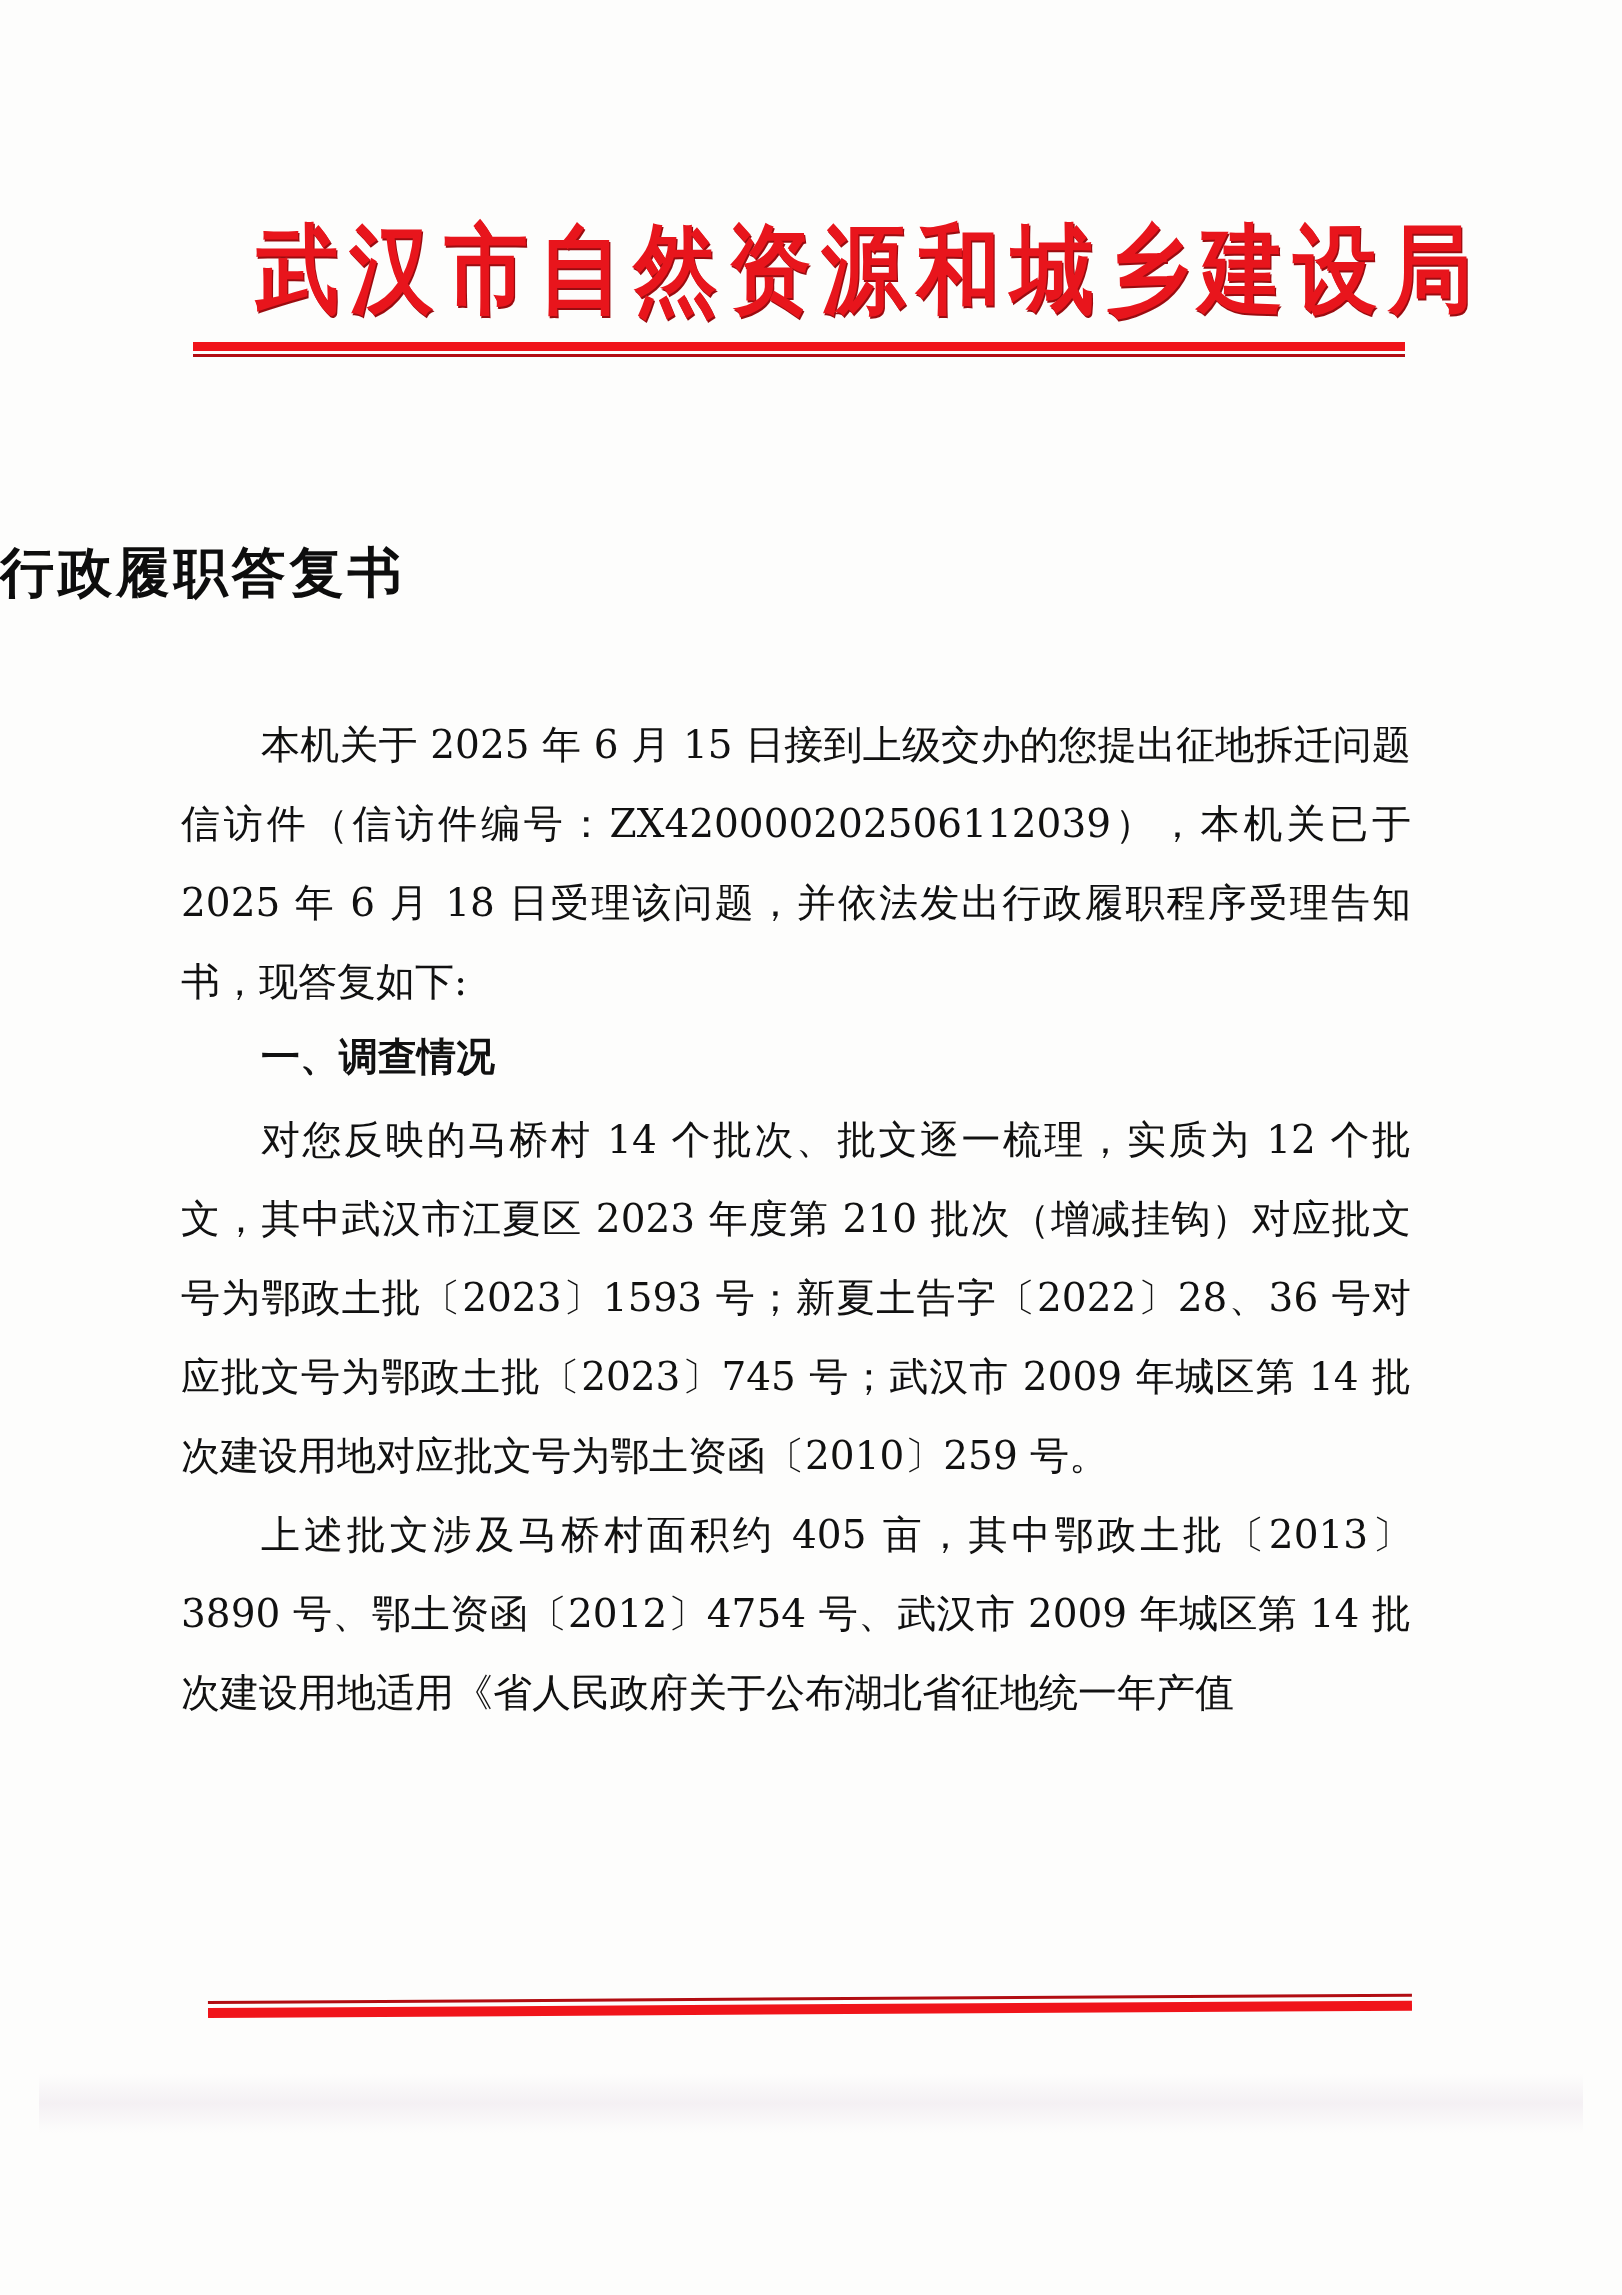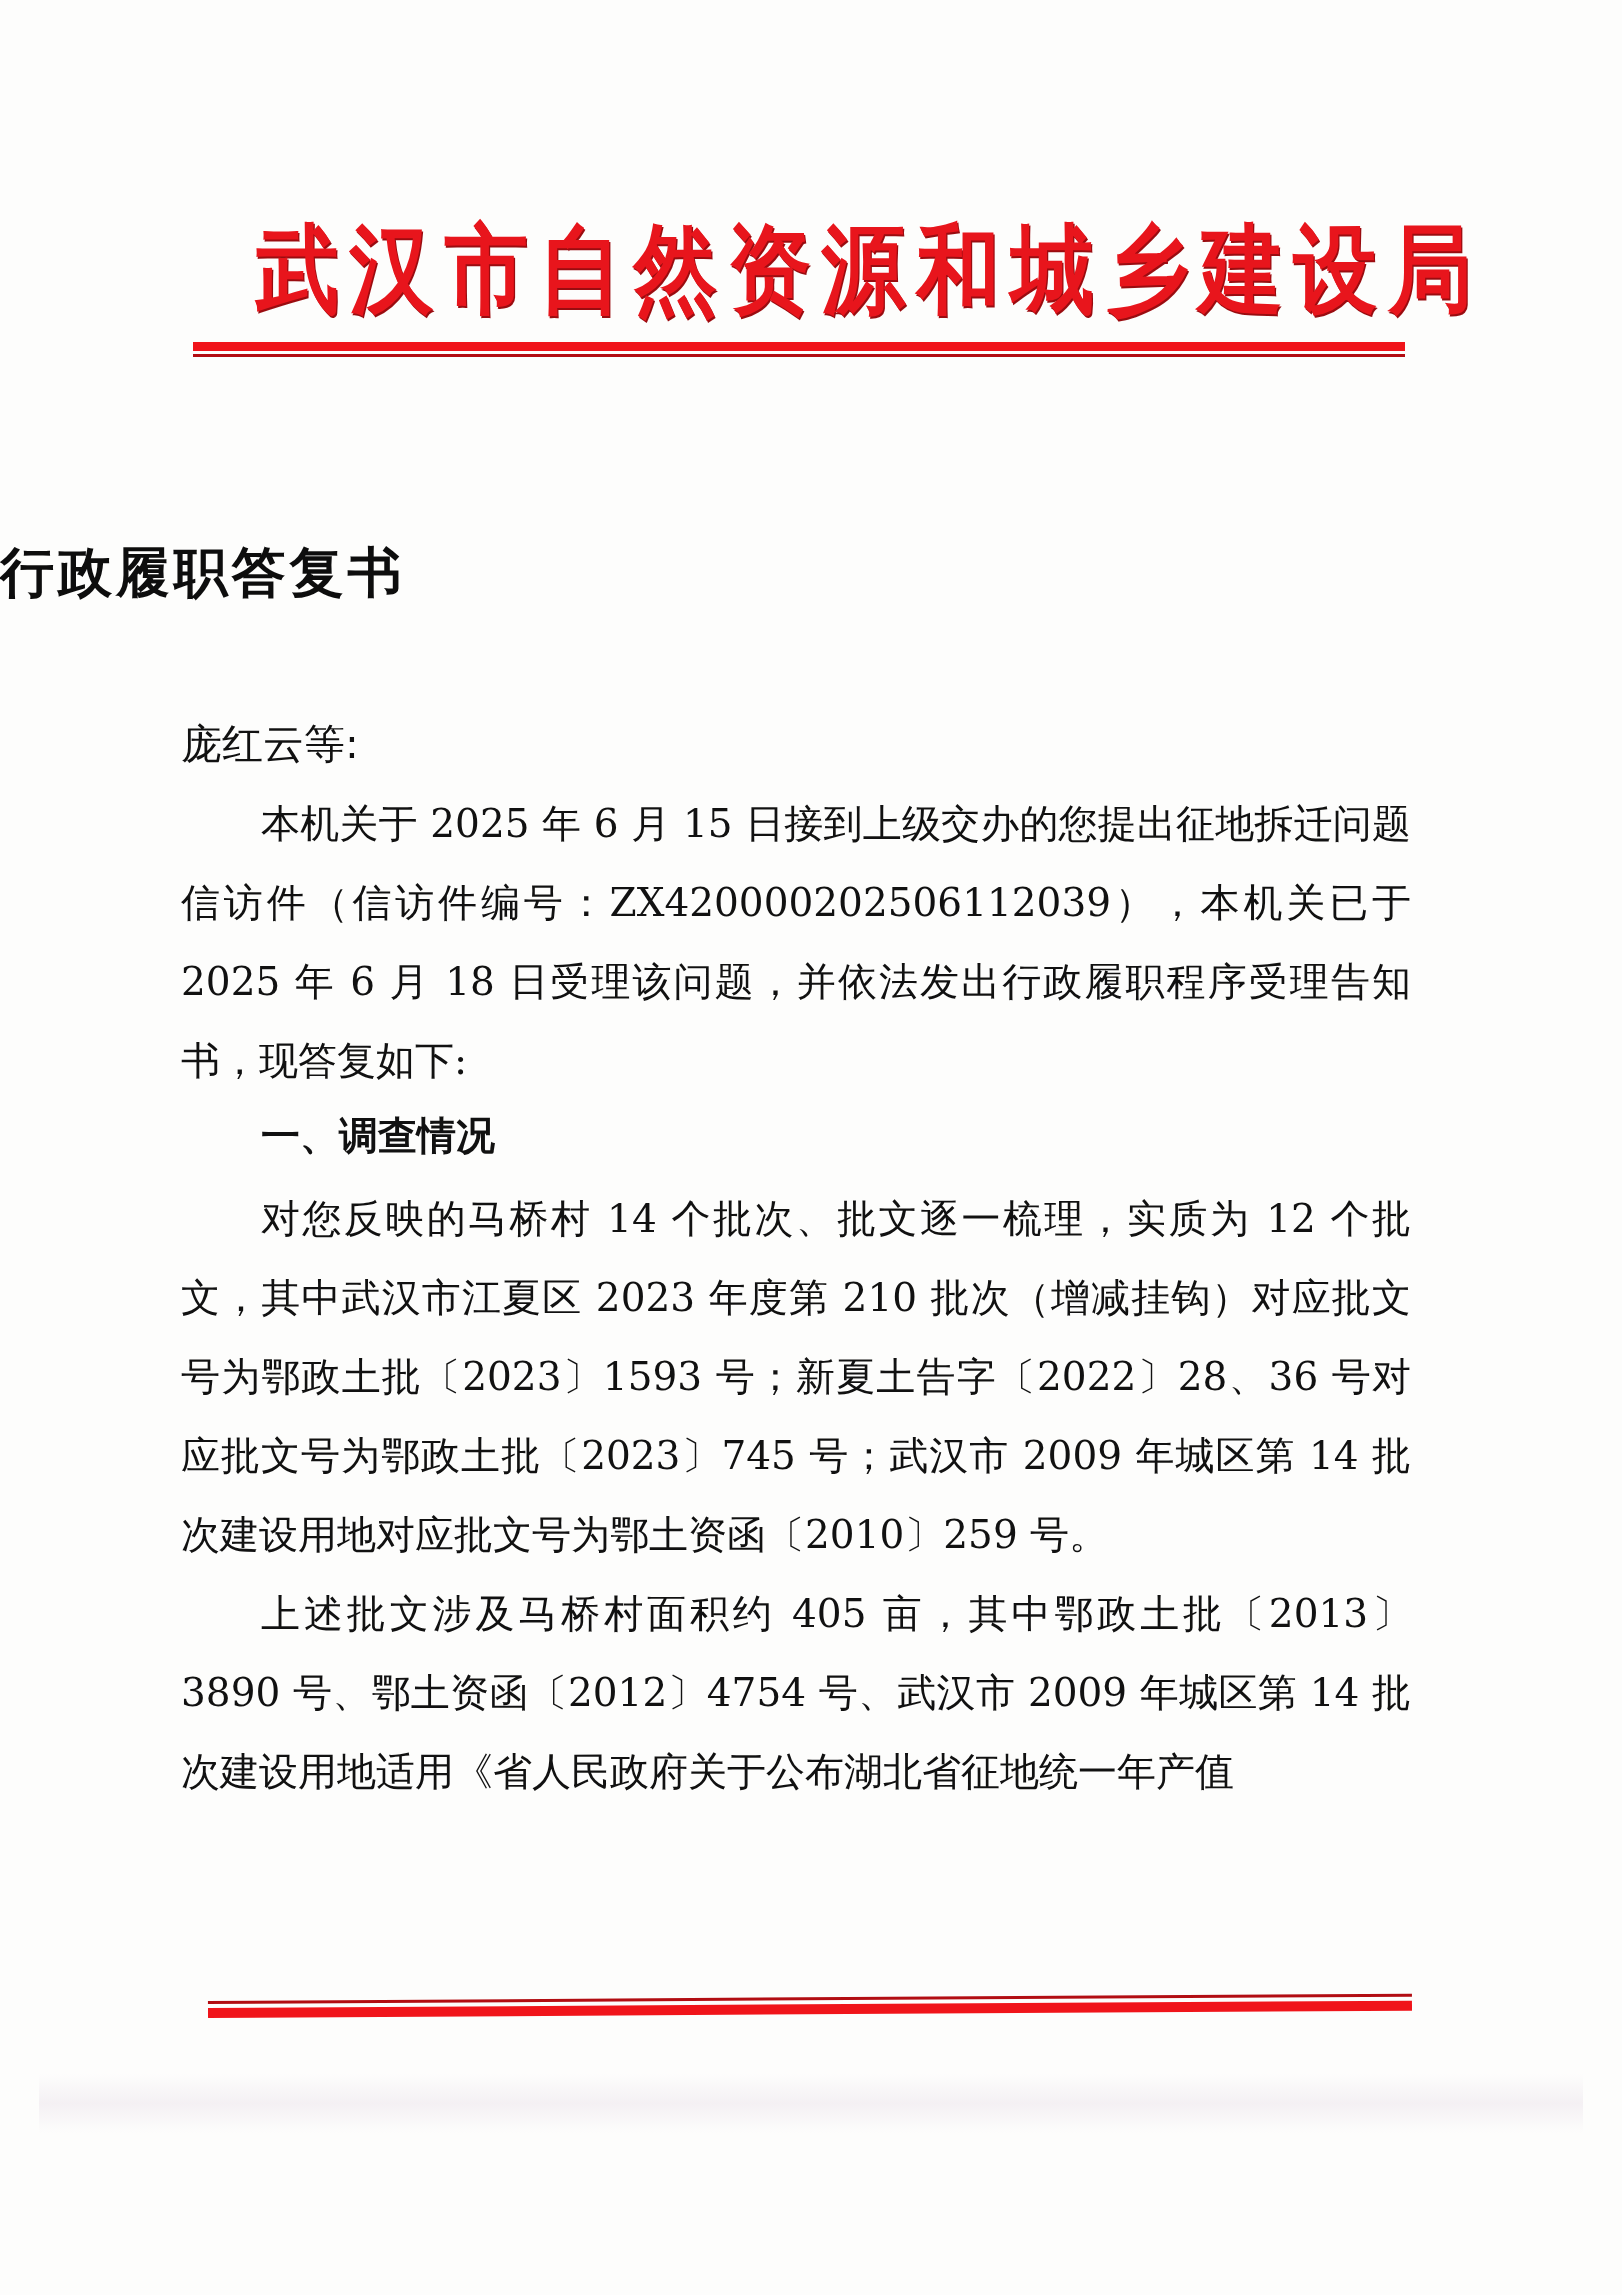--- a/index.html
+++ b/index.html
@@ -71,21 +71,20 @@
     </div>
 
   <div class="rule-top">
     <div class="thick"></div>
     <div class="thin"></div>
   </div>
 
   <div class="doc-title">行政履职答复书</div>
 
   <div class="body-text">
-    <p class="salutation">庞红云等:</p>
     <p class="indent">本机关于 2025 年 6 月 15 日接到上级交办的您提出征地拆迁问题信访件（信访件编号：ZX420000202506112039），本机关已于 2025 年 6 月 18 日受理该问题，并依法发出行政履职程序受理告知书，现答复如下:</p>
     <p class="section-heading">一、调查情况</p>
     <p class="indent">对您反映的马桥村 14 个批次、批文逐一梳理，实质为 12 个批文，其中武汉市江夏区 2023 年度第 210 批次（增减挂钩）对应批文号为鄂政土批〔2023〕1593 号；新夏土告字〔2022〕28、36 号对应批文号为鄂政土批〔2023〕745 号；武汉市 2009 年城区第 14 批次建设用地对应批文号为鄂土资函〔2010〕259 号。</p>
     <p class="indent">上述批文涉及马桥村面积约 405 亩，其中鄂政土批〔2013〕3890 号、鄂土资函〔2012〕4754 号、武汉市 2009 年城区第 14 批次建设用地适用《省人民政府关于公布湖北省征地统一年产值</p>
   </div>
 
   <div class="rule-bottom">
     <div class="thin"></div>
     <div class="thick"></div>
   </div>

